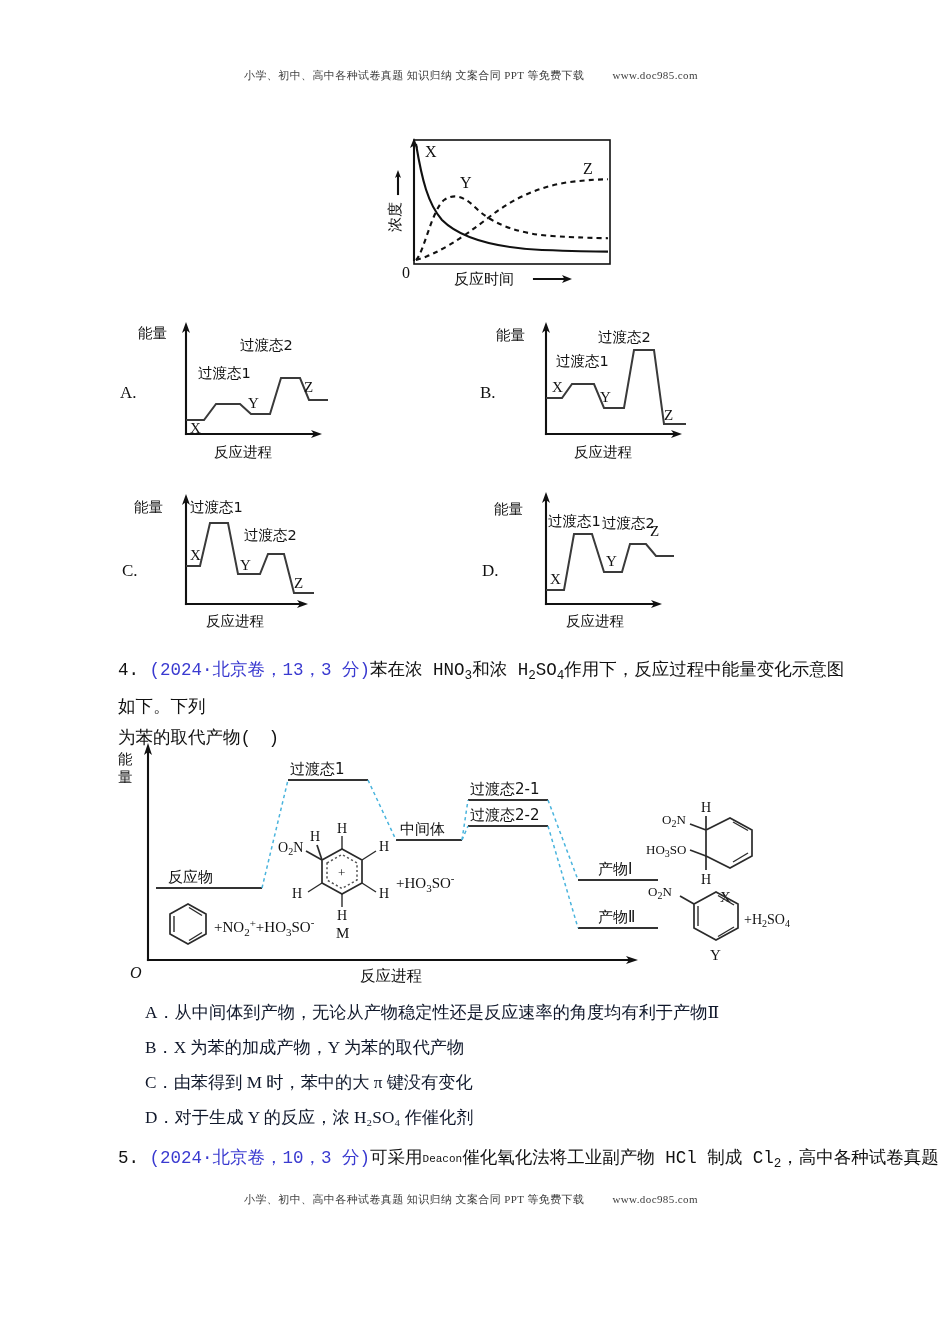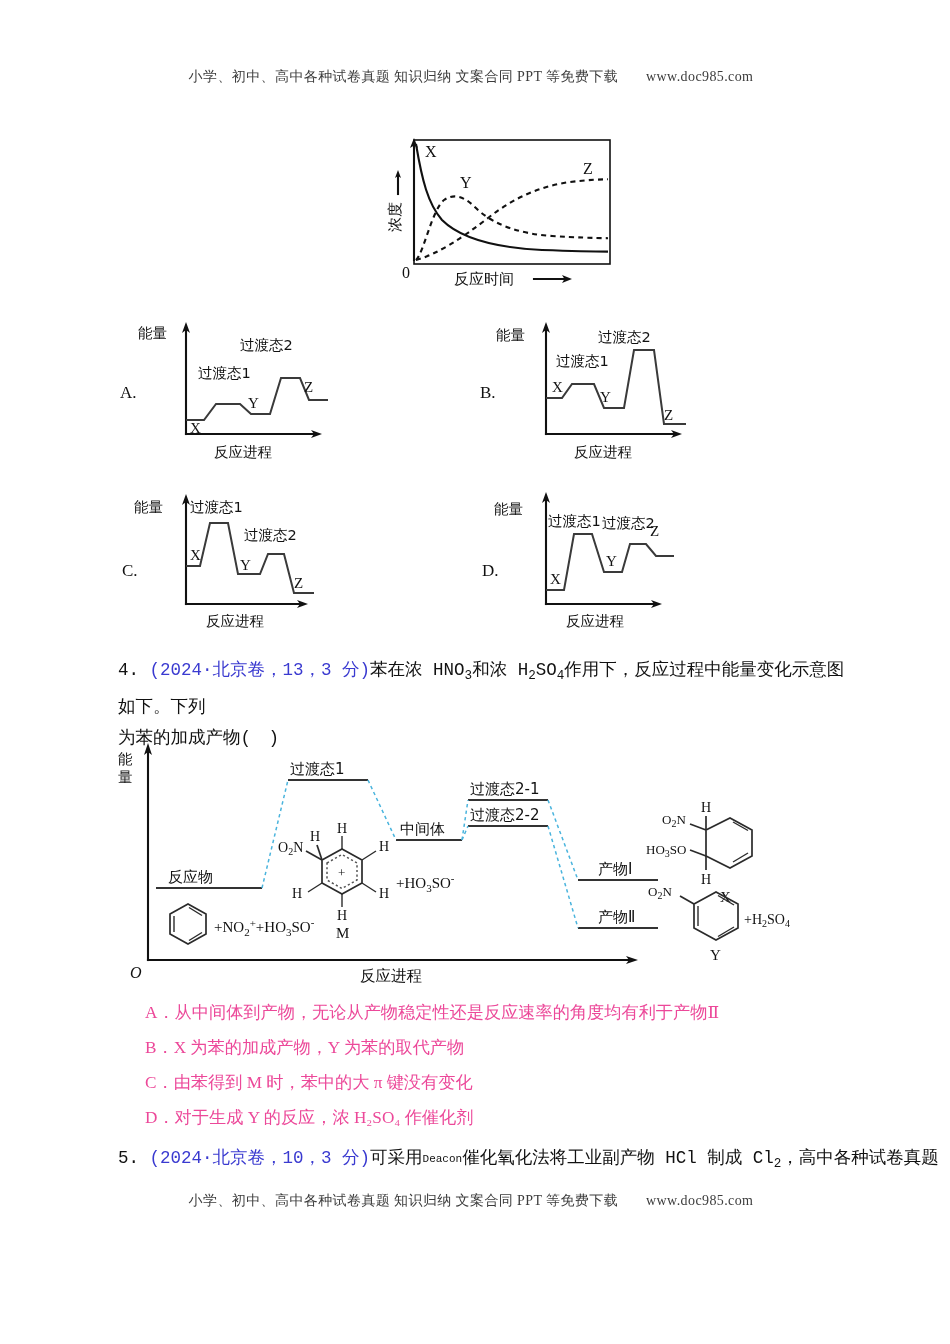--- a/index.html
+++ b/index.html
@@ -7,21 +7,21 @@
   body{
     width:950px;height:1344px;position:relative;background:#ffffff;
     font-family:"Liberation Serif","DejaVu Serif",serif;color:#111;
     -webkit-font-smoothing:antialiased;
   }
   .page{position:relative;width:950px;height:1344px;overflow:hidden;}
 
   
   .runhead,.runfoot{
     position:absolute;left:0;width:942px;text-align:center;
-    font-size:14px;color:#3c3c3c;letter-spacing:.4px;white-space:nowrap;
+    font-size:11px;color:#3c3c3c;letter-spacing:.4px;white-space:nowrap;
   }
   .runhead{top:68px;}
   .runfoot{top:1192px;}
   .runhead .url,.runfoot .url{margin-left:28px;font-family:"Liberation Serif",serif;}
 
   
   .fig{position:absolute;}
   svg{display:block;overflow:visible;}
   text{font-family:"Liberation Serif","DejaVu Serif",serif;fill:#111;}
   .cn{font-family:"DejaVu Sans","Liberation Sans",sans-serif;}
@@ -34,21 +34,21 @@
   .bond{stroke:#2b2b2b;stroke-width:1.7;fill:none;}
   .bondthin{stroke:#2b2b2b;stroke-width:1.4;fill:none;}
   .bonddash{stroke:#555;stroke-width:1.5;fill:none;stroke-dasharray:2.2 2.4;}
 
   
   .qtext{
     position:absolute;font-size:17.5px;line-height:31px;color:#111;
     font-family:Liberation Mono, monospace;
   }
   .blue{color:#3a3ad0;}
-  .opt{position:absolute;font-size:17.2px;color:#ec4899;white-space:nowrap;text-align:right;}
+  .opt{position:absolute;font-size:17.2px;color:#0f172a;white-space:nowrap;text-align:right;}
   .sub{font-size:.72em;vertical-align:-0.28em;}
   .smallcaps{font-size:11px;vertical-align:.12em;}
 </style>
 </head>
 <body>
 
 <div class="page">
 
   <div class="runhead">
     <span>小学、初中、高中各种试卷真题  知识归纳  文案合同  PPT 等免费下载</span><span class="url">www.doc985.com</span>
@@ -155,21 +155,21 @@
       <text x="72" y="92" font-size="15">X</text>
       <text x="128" y="74" font-size="15">Y</text>
       <text x="172" y="44" font-size="15">Z</text>
       <text class="cn" x="88" y="134" font-size="14.5">反应进程</text>
     </svg>
   </div>
 
   <div class="qtext" style="left:118px;top:655px;width:730px;">
     <span>4.</span>
     <span class="blue">(2024·北京卷，13，3 分)</span><span>苯在浓 HNO</span><span class="sub">3</span><span>和浓 H</span><span class="sub">2</span><span>SO</span><span class="sub">4</span><span>作用下，反应过程中能量变化示意图如下。下列</span><br>
-    <span>为苯的加成产物(　)</span>
+    <span>为苯的取代产物(　)</span>
   </div>
 
   <div class="fig" style="left:110px;top:738px;">
     <svg width="740" height="250" viewBox="0 0 740 250">
 
       <line class="axis" x1="38" y1="222" x2="38" y2="14"></line>
       <path d="M38 5 L34 17 L38 14 L42 17 Z" fill="#111"></path>
       <line class="axis" x1="38" y1="222" x2="518" y2="222"></line>
       <path d="M528 222 L516 218 L519 222 L516 226 Z" fill="#111"></path>
 

